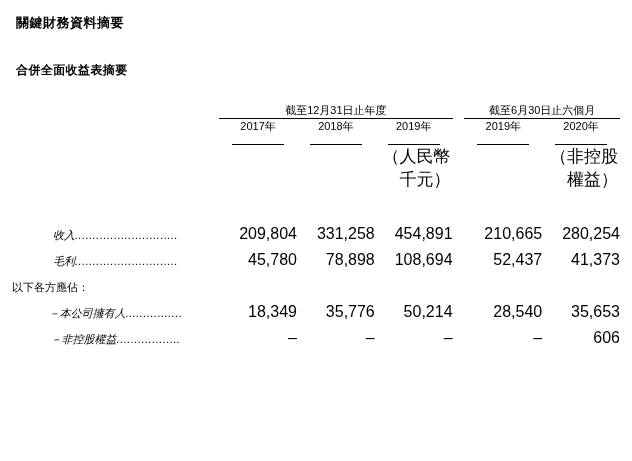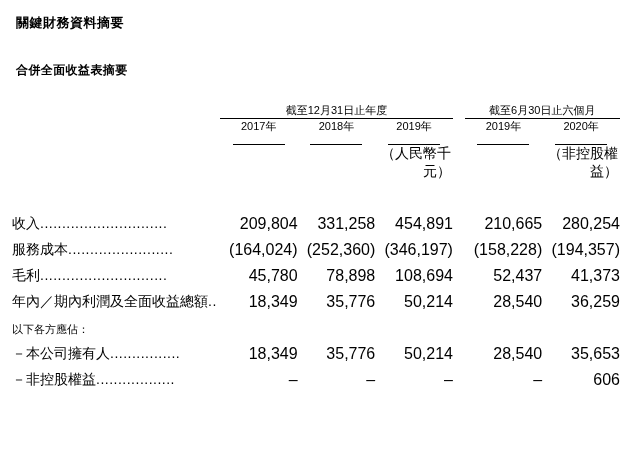--- a/index.html
+++ b/index.html
@@ -74,39 +74,40 @@
     padding-bottom: 3px;
   }
   .yearhdr span {
     display: inline-block;
     border-bottom: 1px solid #000;
     padding: 0 2px 10px 2px;
     min-width: 48px;
   }
   .unitrow td {
     height: 28px;
-    font-size: 14px;
+    font-size: 17px;
     text-align: right;
     padding-top: 8px;
     margin-top: 32px;
   }
   .unitrow td.u1 { text-align: right; padding-right: 2px; }
   .unitrow td.u2 { text-align: right; padding-right: 2px; }
   .spacer td { height: 26px; }
   .datarow td {
     height: 26px;
     font-size: 16px;
     text-align: right;
     white-space: nowrap;
   }
   .datarow td.label {
-    text-align: left;
+    text-align: center;
     letter-spacing: 0;
-    font-size: 14px;
+    font-size: 11px;
     overflow: hidden;
+    font-style: italic;
   }
   .datarow td.label .dots {
     letter-spacing: 0.5px;
   }
   .indent-label {
     padding-left: 12px;
   }
   .plainrow td {
     height: 26px;
     font-size: 11px;
@@ -173,50 +174,32 @@
       <tr class="datarow">
         <td class="label"><span>收入</span><span class="dots">.............................</span></td>
         <td class="num">209,804</td>
         <td class="num">331,258</td>
         <td class="num">454,891</td>
         <td></td>
         <td class="num">210,665</td>
         <td class="num">280,254</td>
       </tr>
 
-      <tr class="datarow">
-        <td class="label"><span>服務成本</span><span class="dots">........................</span></td>
-        <td class="num">(164,024)</td>
-        <td class="num">(252,360)</td>
-        <td class="num">(346,197)</td>
-        <td></td>
-        <td class="num">(158,228)</td>
-        <td class="num">(194,357)</td>
-      </tr>
 
       <tr class="datarow">
         <td class="label"><span>毛利</span><span class="dots">.............................</span></td>
         <td class="num">45,780</td>
         <td class="num">78,898</td>
         <td class="num">108,694</td>
         <td></td>
         <td class="num">52,437</td>
         <td class="num">41,373</td>
       </tr>
 
 
-      <tr class="datarow">
-        <td class="label"><span>年內／期內利潤及全面收益總額</span><span class="dots">..</span></td>
-        <td class="num">18,349</td>
-        <td class="num">35,776</td>
-        <td class="num">50,214</td>
-        <td></td>
-        <td class="num">28,540</td>
-        <td class="num">36,259</td>
-      </tr>
 
       <tr class="plainrow">
         <td>以下各方應佔：</td>
         <td></td>
         <td></td>
         <td></td>
         <td></td>
         <td></td>
         <td></td>
       </tr>

